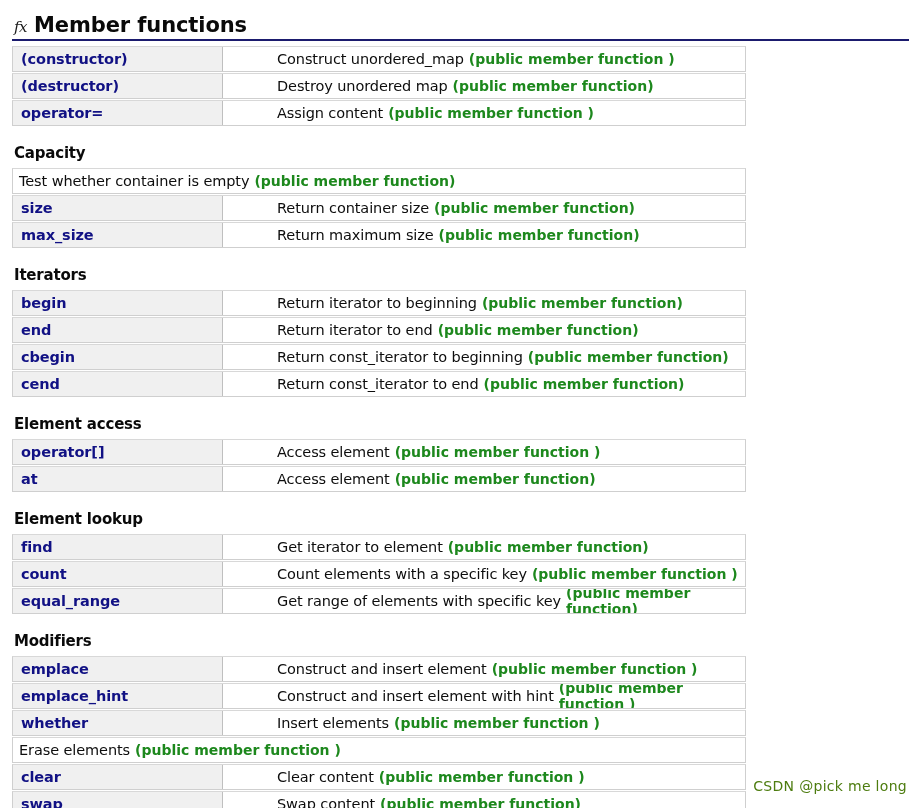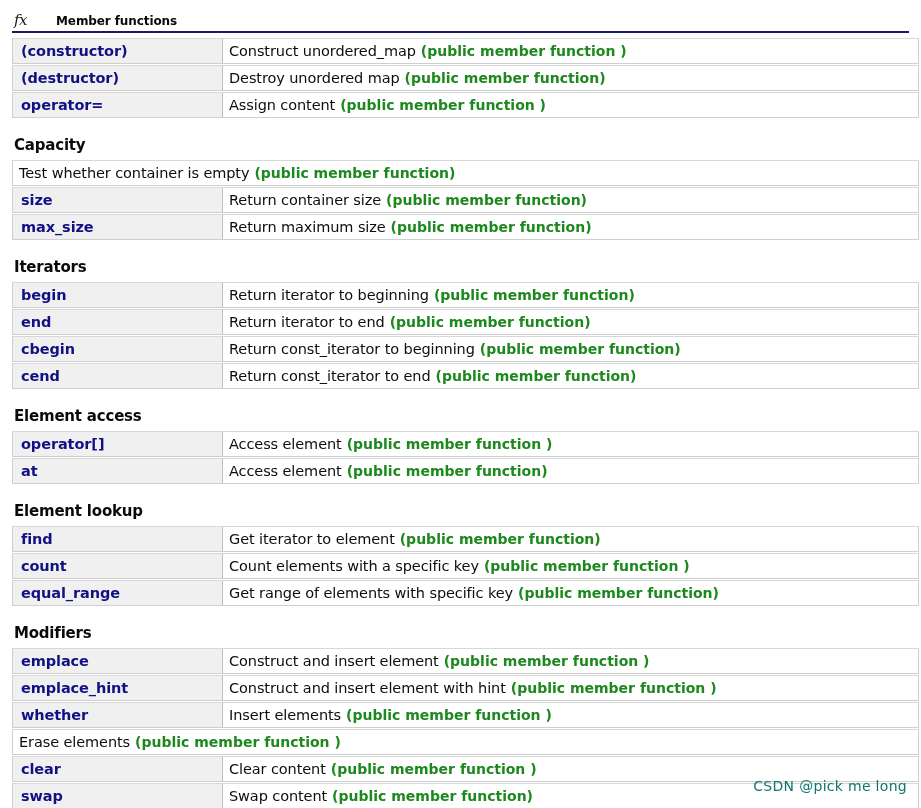--- a/index.html
+++ b/index.html
@@ -34,52 +34,52 @@
     font-style: italic;
     font-size: 15px;
     font-weight: 500;
     color: #1a1a1a;
     letter-spacing: -0.5px;
     margin-right: 7px;
     line-height: 1;
   }
   .page-title {
     font-family: "DejaVu Sans", "Liberation Sans", sans-serif;
-    font-size: 12px;
+    font-size: 21px;
     font-weight: bold;
     color: #0a0a0a;
     line-height: 1.15;
     letter-spacing: -0.1px;
-    margin-left: 22px;
   }
 
   
   .section-heading {
     font-size: 15px;
     font-weight: bold;
     color: #0a0a0a;
     margin: 18px 0 6px 2px;
     letter-spacing: -0.2px;
   }
 
   
   .member-table {
     width: 918px;
     border-collapse: separate;
     border-spacing: 0;
   }
   .member-row {
     display: flex;
-    width: 907px;
+    width: 734px;
     height: 26px;
     box-sizing: border-box;
     border: 1px solid #cfcfcf;
     border-top: 1px solid #d8d8d8;
     margin-bottom: 1px;
     background: #ffffff;
+    gap: 48px;
   }
   .cell-name {
     width: 210px;
     min-width: 210px;
     box-sizing: border-box;
     background: #f0f0f0;
     border-right: 1px solid #bfbfbf;
     padding: 0 0 0 8px;
     display: flex;
     align-items: center;
@@ -112,21 +112,21 @@
     margin-left: 5px;
     font-weight: bold;
   }
 
   
   .watermark {
     position: absolute;
     right: 14px;
     bottom: 14px;
     font-size: 14px;
-    color: #0f766e;
+    color: #4d7c0f;
     letter-spacing: 0.3px;
     white-space: nowrap;
     pointer-events: none;
   }
 </style>
 </head>
 <body>
 
 <div class="page">
 

